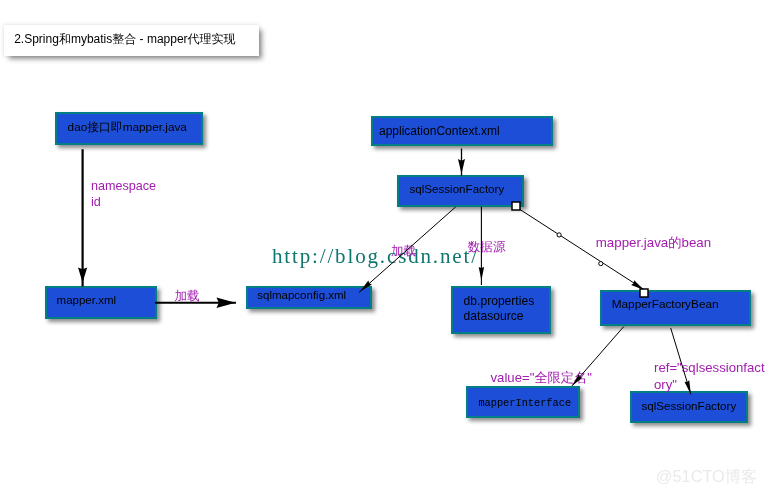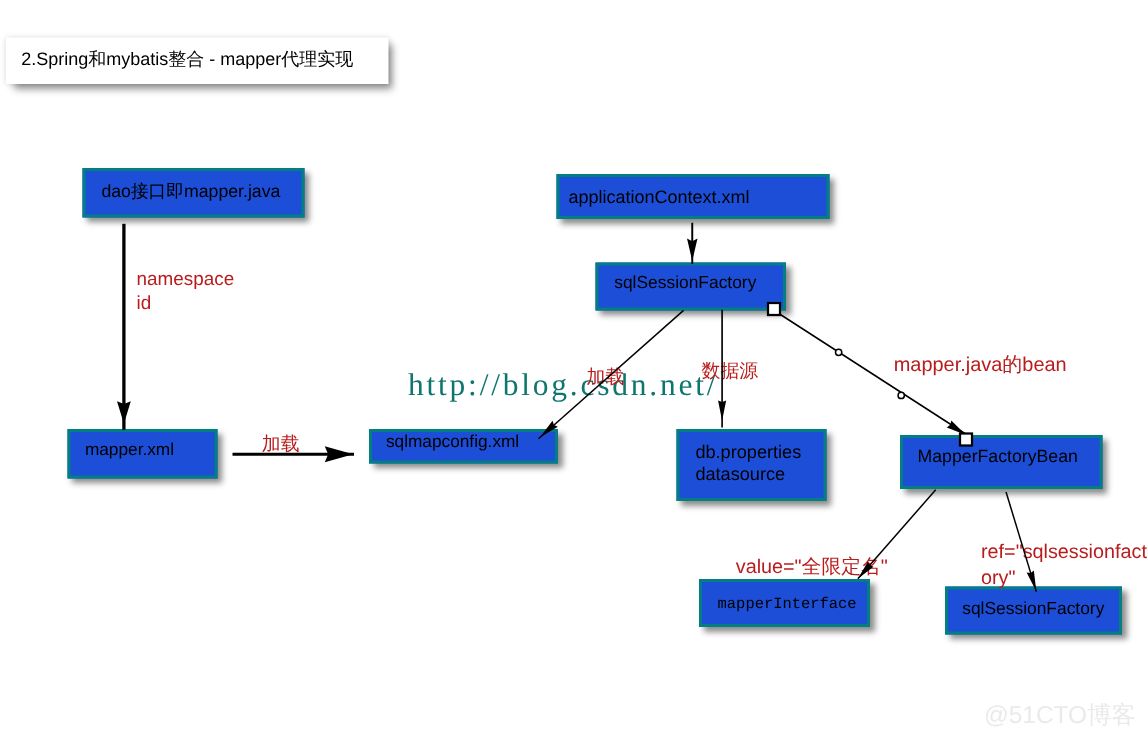--- a/index.html
+++ b/index.html
@@ -15,45 +15,45 @@
   .node .lbl{display:block;color:#000;line-height:1.18;white-space:pre;}
 
   
   #titlebox{position:absolute;left:3.6px;top:24.7px;width:255.7px;height:31.4px;
             box-sizing:border-box;background:#fff;border:0;
             display:flex;align-items:center;
             box-shadow:4px 4px 5px -1px rgba(0,0,0,.42), 0 0 4px rgba(0,0,0,.16);}
   #titlebox .lbl{padding-left:10.6px;font-size:12px;color:#000;white-space:pre;position:relative;top:-1px;}
 
   
-  .redlab{position:absolute;color:#b91c1c;white-space:pre;line-height:1.30;}
+  .redlab{position:absolute;color:#a21caf;white-space:pre;line-height:1.30;}
 
   
   #wm-csdn{position:absolute;left:272px;top:244px;font-family:"Liberation Serif",serif;
            font-size:21px;color:#0f766e;letter-spacing:1.85px;white-space:pre;}
   #wm-51cto{position:absolute;left:656px;top:466px;font-size:16.3px;color:#eaeaea;
             white-space:pre;}
 
   svg#wires{position:absolute;left:0;top:0;pointer-events:none;}
   svg#overlay{position:absolute;left:0;top:0;pointer-events:none;}
 
   
   #n-dao      {left:55px; top:112px; width:148px; height:33px;}
   #n-dao      .lbl{padding-left:10.6px;font-size:11.8px;position:relative;top:-0.5px;}
-  #n-mapperxml{left:45px; top:286px; width:100px; height:33px;}
+  #n-mapperxml{left:45px; top:286px; width:112px; height:33px;}
   #n-mapperxml .lbl{padding-left:9.6px;font-size:11.5px;position:relative;top:-1.8px;}
   #n-sqlmapcfg{left:246px;top:286px; width:126px; height:23px;}
   #n-sqlmapcfg .lbl{padding-left:9.3px;font-size:11.5px;position:relative;top:-1.8px;}
   #n-appctx   {left:371px;top:116px; width:182px; height:30px;}
   #n-appctx   .lbl{padding-left:6px;font-size:12px;position:relative;top:-0.3px;}
   #n-ssf      {left:397px;top:175px; width:127px; height:31.5px;}
   #n-ssf      .lbl{padding-left:10.5px;font-size:11.6px;position:relative;top:-1.5px;}
   #n-dbprops  {left:451px;top:286px; width:100px; height:48px;}
   #n-dbprops  .lbl{padding-left:10.6px;font-size:12.1px;line-height:15px;position:relative;top:-1.5px;}
-  #n-mfb      {left:600px;top:289.5px; width:135px; height:36px;}
+  #n-mfb      {left:600px;top:289.5px; width:151px; height:36px;}
   #n-mfb      .lbl{padding-left:9.7px;font-size:11.8px;position:relative;top:-2.4px;}
   #n-mapperif {left:466px;top:386px; width:114px; height:32px;}
   #n-mapperif .lbl{padding-left:10.4px;font-size:10.3px;font-family:"Liberation Mono",monospace;position:relative;top:0.9px;}
   #n-ssf2     {left:630px;top:391px; width:118px; height:31.6px;}
   #n-ssf2     .lbl{padding-left:9.5px;font-size:11.6px;position:relative;top:-0.7px;}
 
   
   #a-ns     {left:91px; top:178px; font-size:12.6px;line-height:16.4px;}
   #a-load1  {left:174.5px;top:288px; font-size:12.6px;}
   #a-load2  {left:391px;top:243px; font-size:12.6px;}

